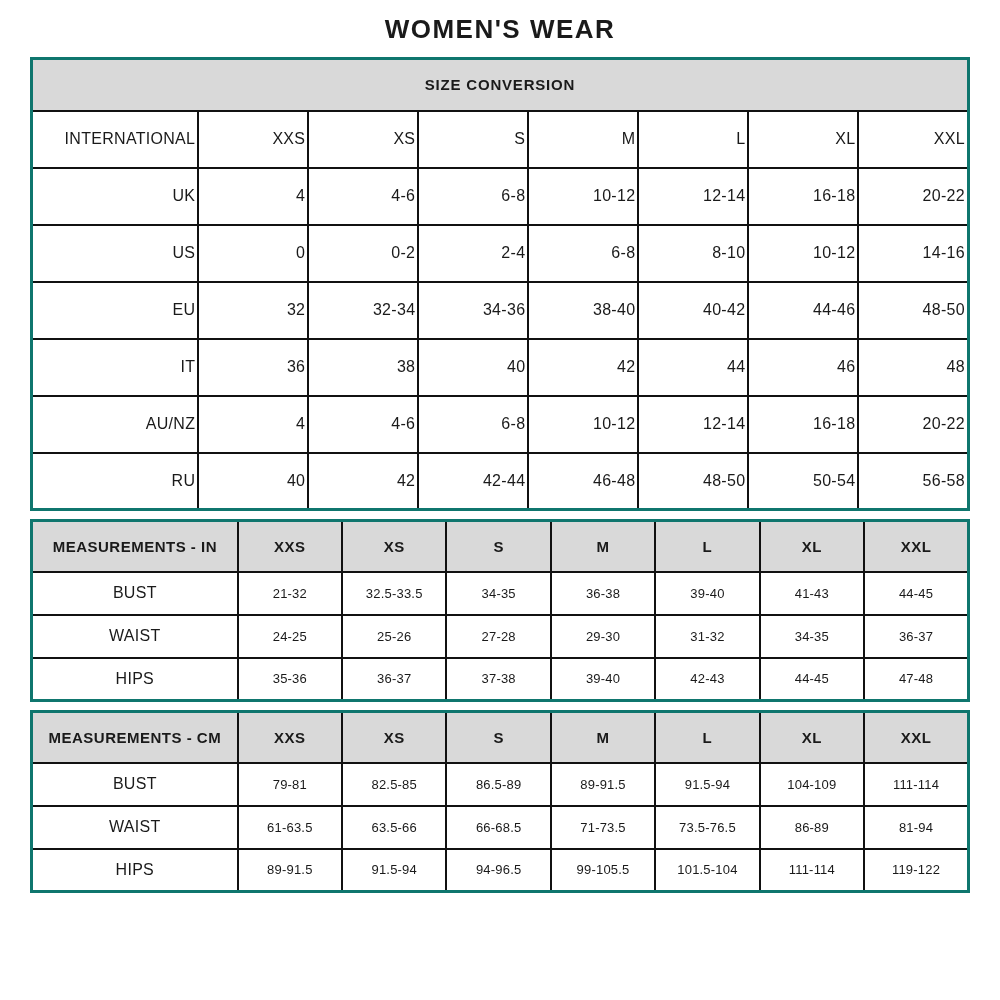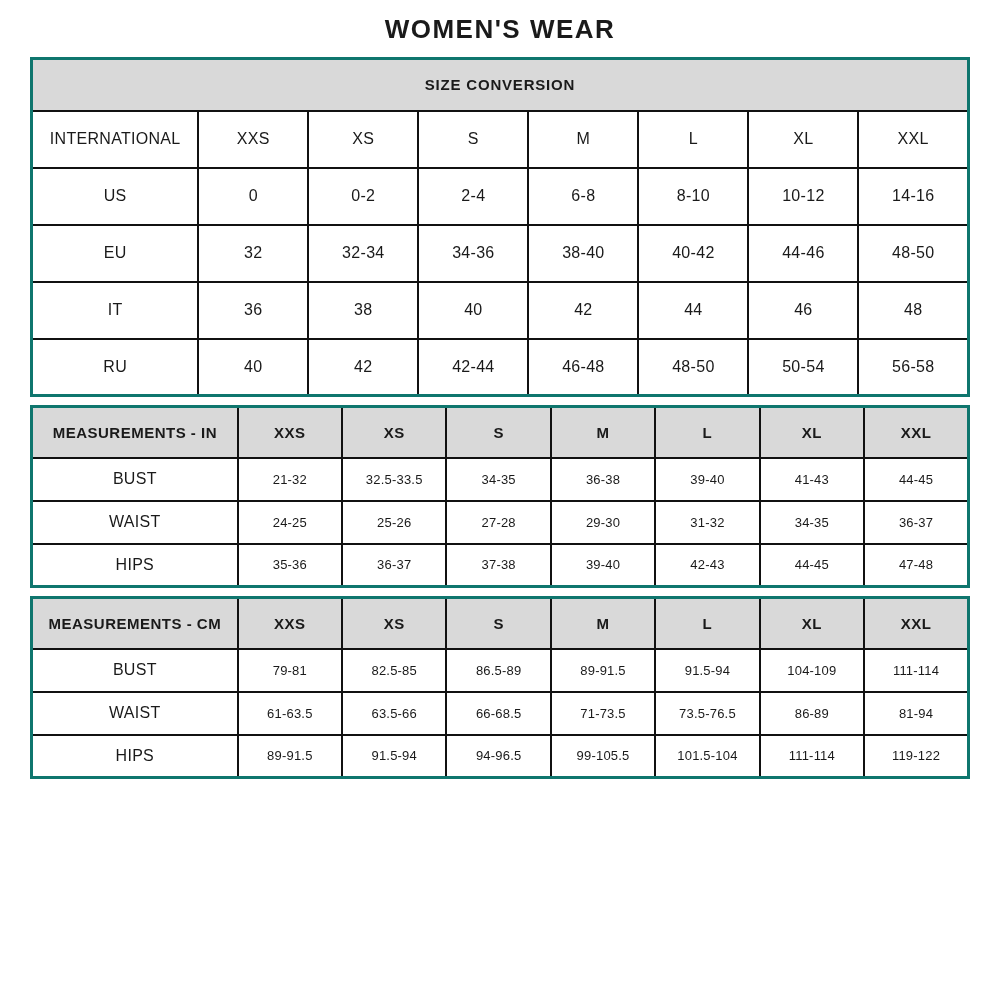--- a/index.html
+++ b/index.html
@@ -35,21 +35,21 @@
   }
   
   .t-conv thead tr { height:52px; }
   .t-conv tbody tr { height:57px; }
   .t-conv .banner {
     background:#d9d9d9;
     font-weight:bold;
     font-size:15px;
     letter-spacing:0.8px;
   }
-  .t-conv tbody th, .t-conv tbody td { font-size:16px; letter-spacing:0.3px; }
+  .t-conv tbody th, .t-conv tbody td { font-size:16px; letter-spacing:0.3px;text-align:right; }
   
   .t-meas thead tr { height:51px; }
   .t-meas tbody tr { height:43px; }
   .t-meas thead th {
     background:#d9d9d9;
     font-weight:bold;
     font-size:15px;
     letter-spacing:0.5px;
   }
   .t-meas tbody th.row-label { font-size:16px; letter-spacing:0.3px; }
@@ -83,20 +83,30 @@
           <th class="row-label">INTERNATIONAL</th>
           <td>XXS</td>
           <td>XS</td>
           <td>S</td>
           <td>M</td>
           <td>L</td>
           <td>XL</td>
           <td>XXL</td>
         </tr>
         <tr>
+          <th class="row-label">UK</th>
+          <td>4</td>
+          <td>4-6</td>
+          <td>6-8</td>
+          <td>10-12</td>
+          <td>12-14</td>
+          <td>16-18</td>
+          <td>20-22</td>
+        </tr>
+        <tr>
           <th class="row-label">US</th>
           <td>0</td>
           <td>0-2</td>
           <td>2-4</td>
           <td>6-8</td>
           <td>8-10</td>
           <td>10-12</td>
           <td>14-16</td>
         </tr>
         <tr>
@@ -111,20 +121,30 @@
         </tr>
         <tr>
           <th class="row-label">IT</th>
           <td>36</td>
           <td>38</td>
           <td>40</td>
           <td>42</td>
           <td>44</td>
           <td>46</td>
           <td>48</td>
+        </tr>
+        <tr>
+          <th class="row-label">AU/NZ</th>
+          <td>4</td>
+          <td>4-6</td>
+          <td>6-8</td>
+          <td>10-12</td>
+          <td>12-14</td>
+          <td>16-18</td>
+          <td>20-22</td>
         </tr>
         <tr>
           <th class="row-label">RU</th>
           <td>40</td>
           <td>42</td>
           <td>42-44</td>
           <td>46-48</td>
           <td>48-50</td>
           <td>50-54</td>
           <td>56-58</td>

